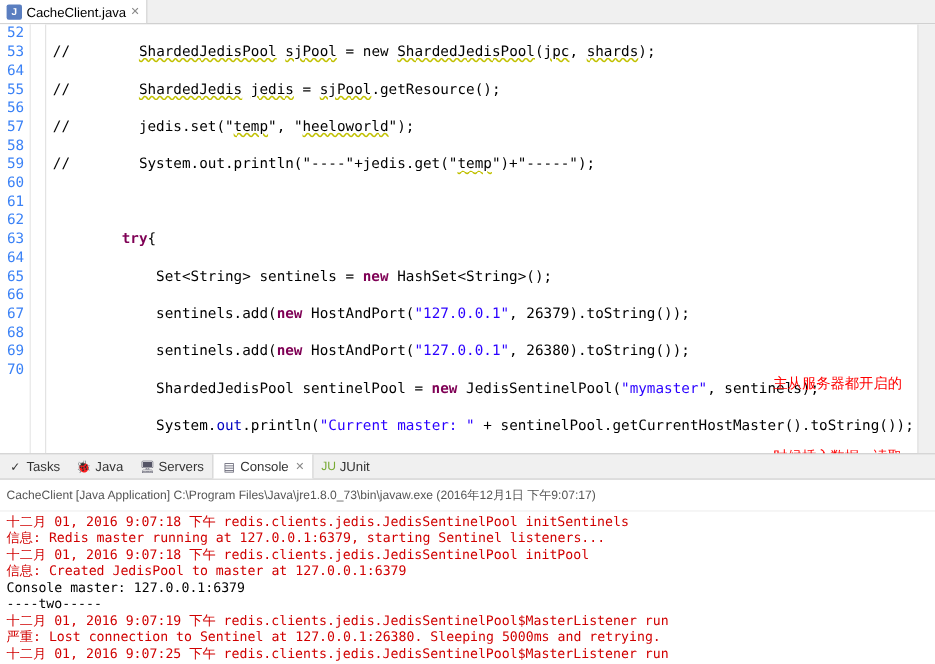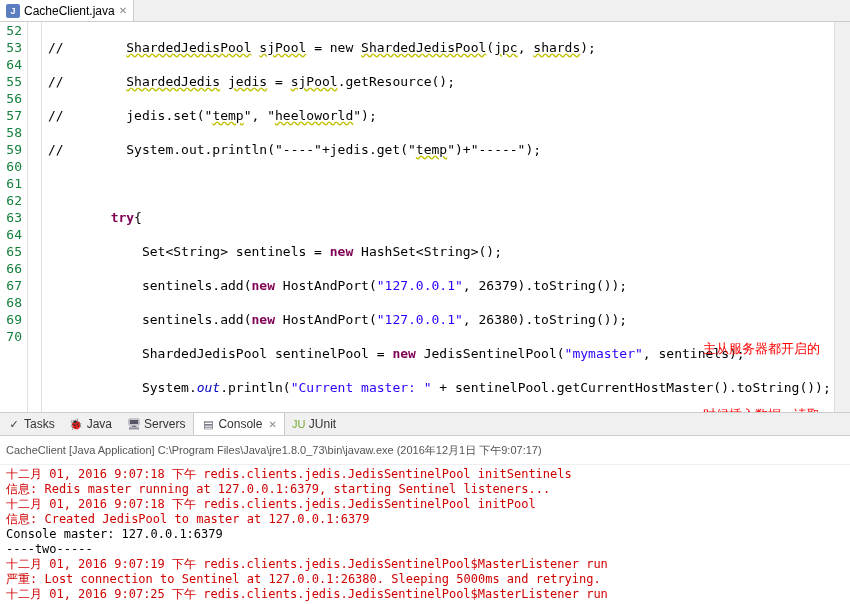--- a/index.html
+++ b/index.html
@@ -49,21 +49,21 @@
       display: flex;
       flex: 1;
       overflow: hidden;
       font-family: Consolas, Monaco, monospace;
       font-size: 13px;
       position: relative;
     }
     .gutter {
       width: 28px;
       background: #fff;
-      color: #15803d;
+      color: #3b82f6;
       text-align: right;
       padding-right: 5px;
       border-right: 1px solid #e0e0e0;
       line-height: 17px;
     }
     .marker-gutter {
       width: 14px;
       background: #fff;
       border-right: 1px solid #e0e0e0;
     }
@@ -71,21 +71,21 @@
       flex: 1;
       padding-left: 6px;
       line-height: 17px;
       white-space: pre;
       position: relative;
     }
     .code-line { height: 17px; }
     .kw { color: #7f0055; font-weight: bold; }
     .cm { color: #000000; }
     .st { color: #2a00ff; }
-    .fi { color: #0000c0; font-style: italic; }
+    .fi { color: #0000c0; }
     .squig { text-decoration: underline wavy #c0c000; }
     .annotation {
       position: absolute;
       right: 14px;
       top: 272px;
       color: #ff0000;
       font-family: "SimSun", "Microsoft YaHei", sans-serif;
       font-size: 13px;
       line-height: 22px;
       margin-left: 40px;

